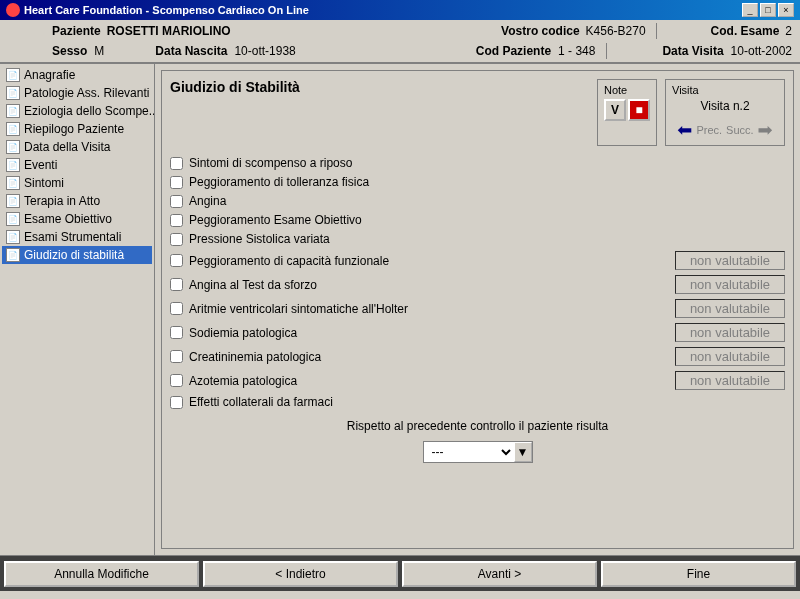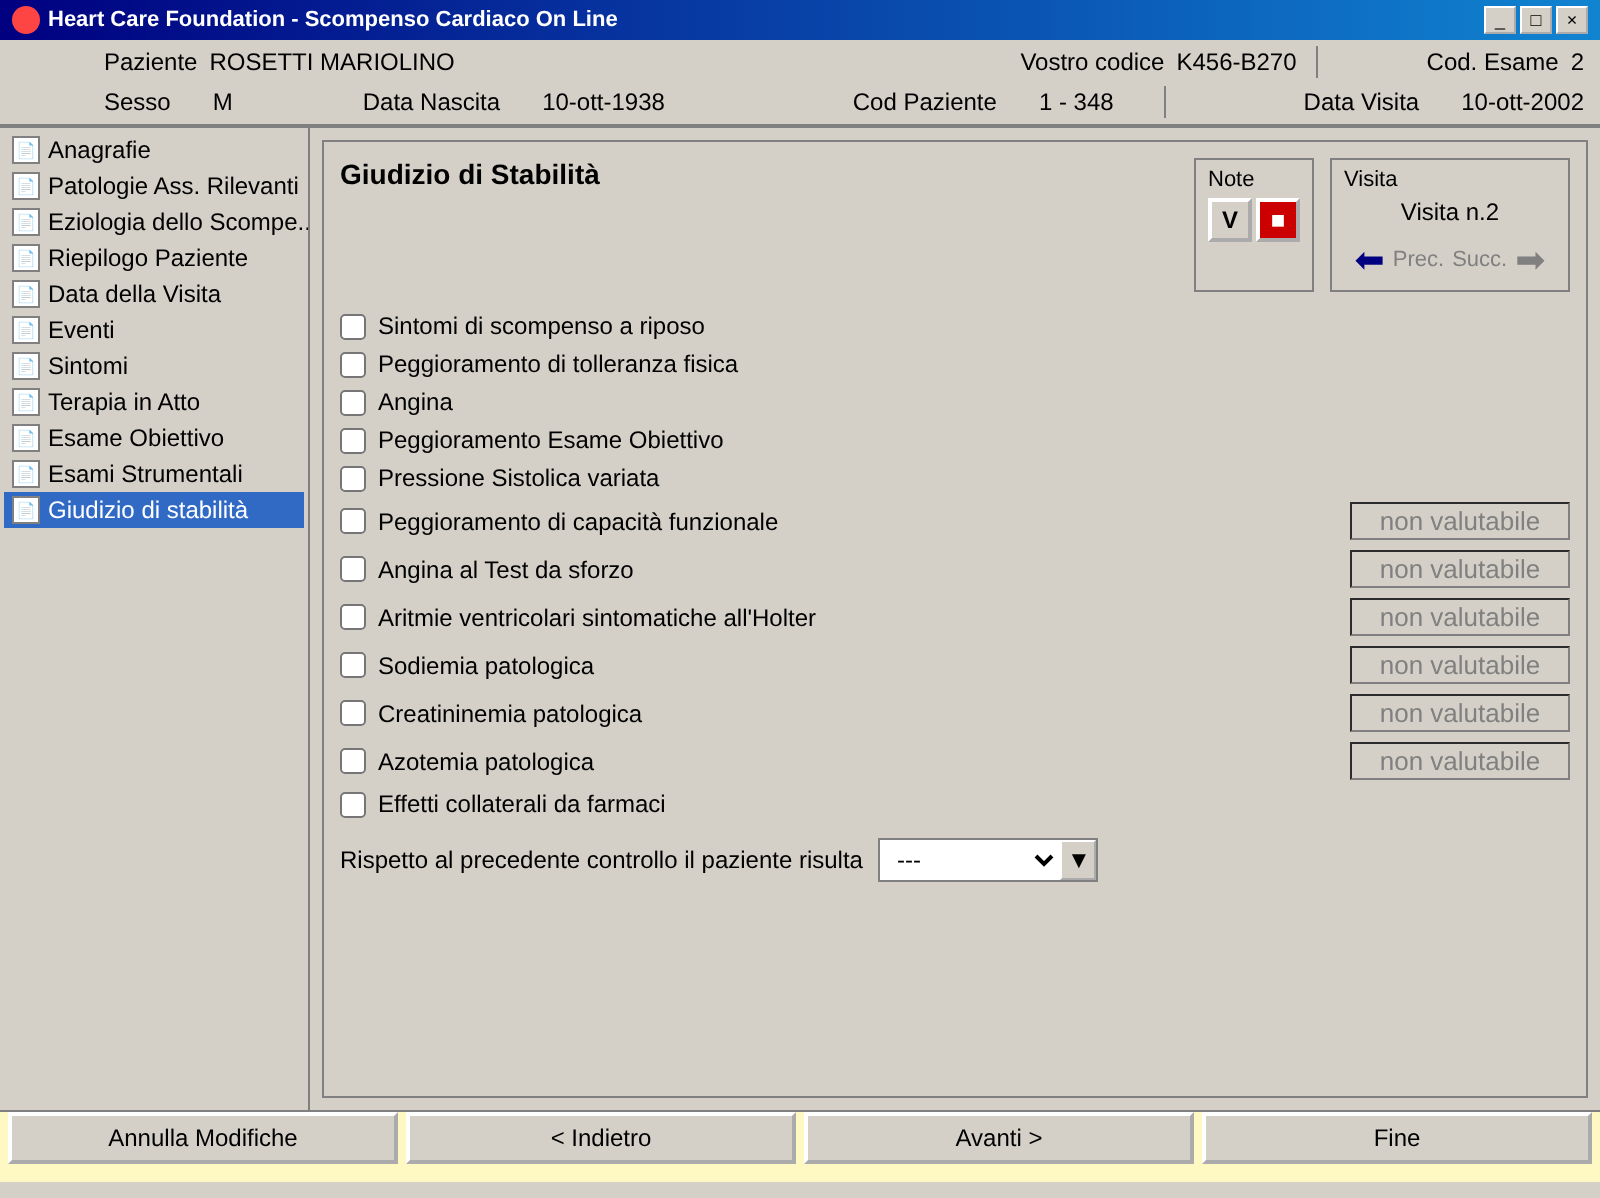--- a/index.html
+++ b/index.html
@@ -221,20 +221,21 @@
       width: 110px;
       text-align: center;
     }
 
     
     .bottom-row {
       display: flex;
       align-items: center;
       margin-top: 10px;
       gap: 8px;
+      flex-direction: column;
     }
     .bottom-label {
       font-size: 12px;
     }
     .bottom-select {
       border: 1px inset #808080;
       background: white;
       font-size: 12px;
       padding: 1px 4px;
       width: 90px;
@@ -246,23 +247,24 @@
       height: 20px;
       display: flex;
       align-items: center;
       justify-content: center;
       cursor: pointer;
     }
 
     
     .footer {
       height: 36px;
-      background: #fef9c3;
+      background: #404040;
       border-top: 1px solid #808080;
       display: flex;
+      align-items: center;
       padding: 0 4px;
       gap: 4px;
     }
     .footer-btn {
       flex: 1;
       height: 26px;
       background: #d4d0c8;
       border: 2px outset #fff;
       font-size: 12px;
       cursor: pointer;
@@ -277,47 +279,47 @@
     .header-line1 {
       display: flex;
       align-items: center;
       gap: 6px;
       padding: 3px 8px 2px 8px;
       background: #d4d0c8;
     }
     .header-line2 {
       display: flex;
       align-items: center;
-      gap: 21px;
+      gap: 7px;
       padding: 2px 8px 3px 8px;
       background: #d4d0c8;
       border-bottom: 2px solid #808080;
     }
-    .hdr-lbl { font-weight: normal; font-size: 12px; padding-left: 44px; }
+    .hdr-lbl { font-weight: bold; font-size: 12px; padding-left: 44px; }
     .hdr-val { font-size: 12px; }
     .hdr-sep { width: 1px; background: #808080; height: 16px; margin: 0 4px; }
   </style>
 </head>
 <body>
 
 <div class="title-bar">
   <div class="title-bar-left">
     <span class="title-icon"></span>
     <span>Heart Care Foundation - Scompenso Cardiaco On Line</span>
   </div>
   <div class="title-controls">
     <div class="title-btn">_</div>
     <div class="title-btn">□</div>
     <div class="title-btn">×</div>
   </div>
 </div>
 
 <div class="header-line1">
   <span class="hdr-lbl">Paziente</span>
-  <span class="hdr-val" style="font-weight:normal;">ROSETTI MARIOLINO</span>
+  <span class="hdr-val" style="font-weight:bold;">ROSETTI MARIOLINO</span>
   <span style="flex:1"></span>
   <span class="hdr-lbl">Vostro codice</span>
   <span class="hdr-val">K456-B270</span>
   <div class="hdr-sep"></div>
   <span class="hdr-lbl">Cod. Esame</span>
   <span class="hdr-val">2</span>
 </div>
 
 <div class="header-line2">
   <span class="hdr-lbl">Sesso</span>

